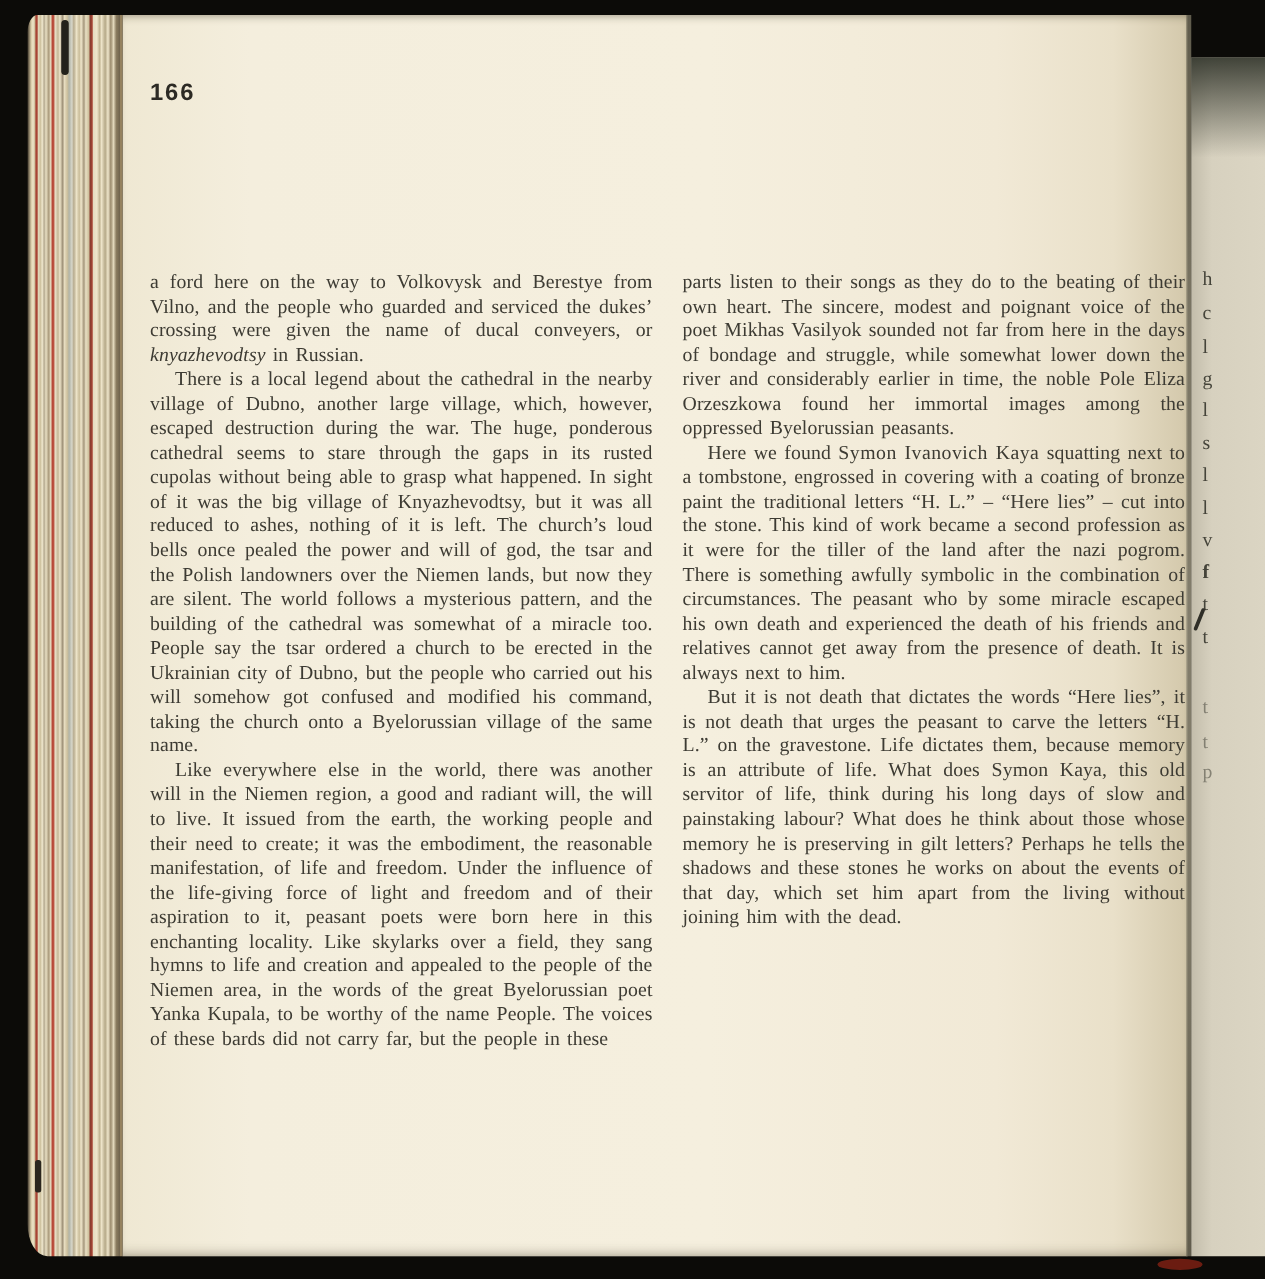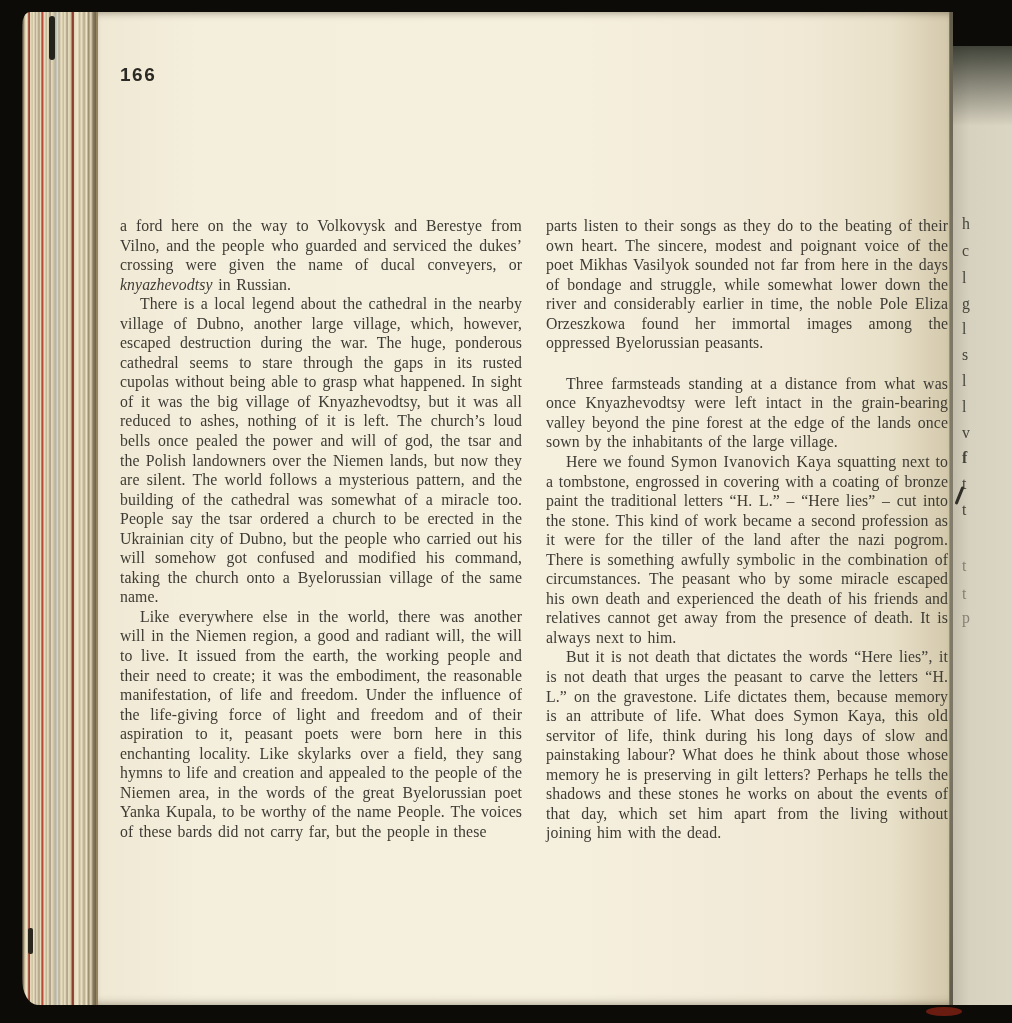--- a/index.html
+++ b/index.html
@@ -112,21 +112,20 @@
   <div class="page">
     <div class="page-num">166</div>
     <div class="columns">
       <div class="col" id="left-col">
           <p class="para"><span>a ford here on the way to Volkovysk and Berestye from Vilno, and the people who guarded and serviced the dukes’ crossing were given the name of ducal conveyers, or </span><span class="italic">knyazhevodtsy</span><span> in Russian.</span></p>
           <p class="para indent"><span>There is a local legend about the cathedral in the nearby village of Dubno, another large village, which, however, escaped destruction during the war. The huge, ponderous cathedral seems to stare through the gaps in its rusted cupolas without being able to grasp what happened. In sight of it was the big village of Knyazhevodtsy, but it was all reduced to ashes, nothing of it is left. The church’s loud bells once pealed the power and will of god, the tsar and the Polish landowners over the Niemen lands, but now they are silent. The world follows a mysterious pattern, and the building of the cathedral was somewhat of a miracle too. People say the tsar ordered a church to be erected in the Ukrainian city of Dubno, but the people who carried out his will somehow got confused and modified his command, taking the church onto a Byelorussian village of the same name.</span></p>
           <p class="para indent"><span>Like everywhere else in the world, there was another will in the Niemen region, a good and radiant will, the will to live. It issued from the earth, the working people and their need to create; it was the embodiment, the reasonable manifestation, of life and freedom. Under the influence of the life-giving force of light and freedom and of their aspiration to it, peasant poets were born here in this enchanting locality. Like skylarks over a field, they sang hymns to life and creation and appealed to the people of the Niemen area, in the words of the great Byelorussian poet Yanka Kupala, to be worthy of the name People. The voices of these bards did not carry far, but the people in these</span></p>
         </div>
       <div class="col" id="right-col">
           <p class="para"><span>parts listen to their songs as they do to the beating of their own heart. The sincere, modest and poignant voice of the poet Mikhas Vasilyok sounded not far from here in the days of bondage and struggle, while somewhat lower down the river and considerably earlier in time, the noble Pole Eliza Orzeszkowa found her immortal images among the oppressed Byelorussian peasants.</span></p>
-          <p class="para indent sec-break"><span>Three farmsteads standing at a distance from what was once Knyazhevodtsy were left intact in the grain-bearing valley beyond the pine forest at the edge of the lands once sown by the inhabitants of the large village.</span></p>
           <p class="para indent"><span>Here we found </span><span class="bold">Symon Ivanovich Kaya</span><span> squatting next to a tombstone, engrossed in covering with a coating of bronze paint the traditional letters “H. L.” – “Here lies” – cut into the stone. This kind of work became a second profession as it were for the tiller of the land after the nazi pogrom. There is something awfully symbolic in the combination of circumstances. The peasant who by some miracle escaped his own death and experienced the death of his friends and relatives cannot get away from the presence of death. It is always next to him.</span></p>
           <p class="para indent"><span>But it is not death that dictates the words “Here lies”, it is not death that urges the peasant to carve the letters “H. L.” on the gravestone. Life dictates them, because memory is an attribute of life. What does Symon Kaya, this old servitor of life, think during his long days of slow and painstaking labour? What does he think about those whose memory he is preserving in gilt letters? Perhaps he tells the shadows and these stones he works on about the events of that day, which set him apart from the living without joining him with the dead.</span></p>
         </div>
     </div>
   </div>
 
   <div class="gutter-line"></div>
 
   <div class="facing-page" id="facing">
       <span class="facing-letter" style="top: 170px;">h</span>

